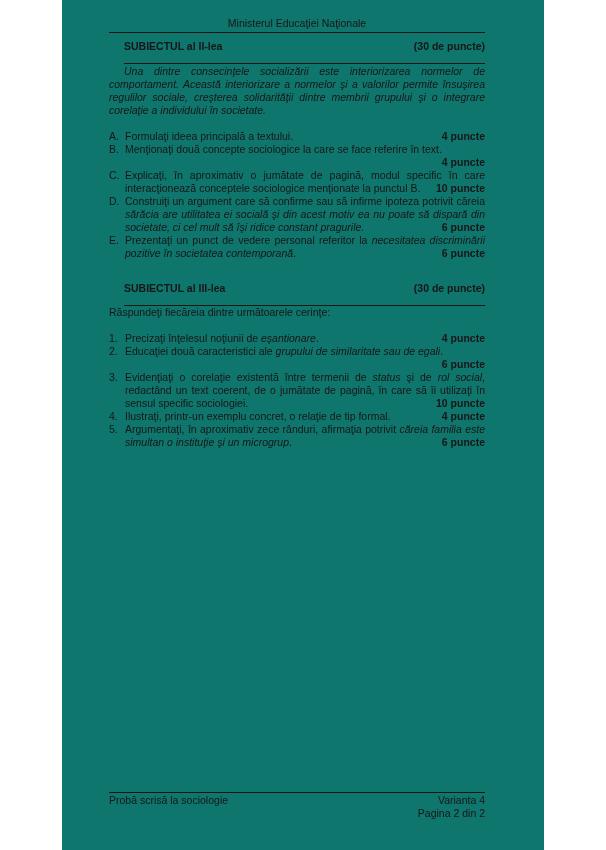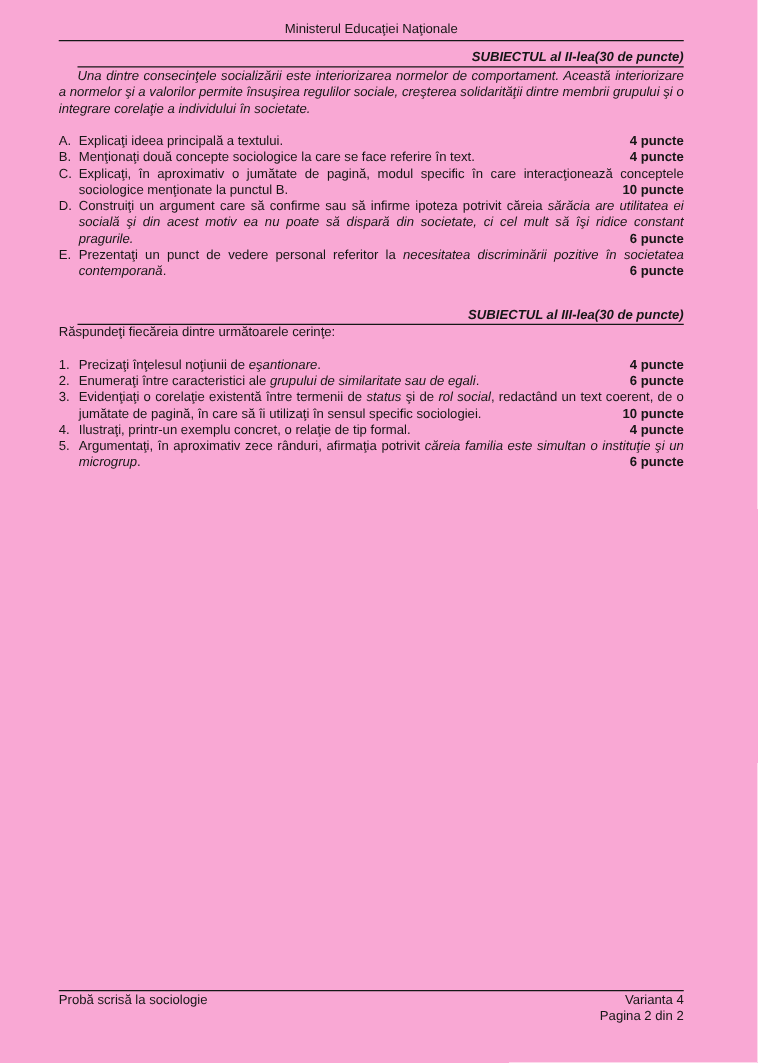--- a/index.html
+++ b/index.html
@@ -1,29 +1,29 @@
 <!DOCTYPE html>
 <html><head>
 <meta charset="utf-8">
 <style>
   html,body { margin:0; padding:0; background:#ffffff; }
   .page {
-    width:606px; height:850px; box-sizing:border-box;
-    margin:0 auto; background:#f9a8d4; color:#161616;
+    width:482px; height:850px; box-sizing:border-box;
+    margin:0 auto; background:#0f766e; color:#161616;
     font-family:"Liberation Sans","DejaVu Sans",sans-serif;
     font-size:10.5px; line-height:13px;
     padding:18px 59px 30px 47px;
     display:flex; flex-direction:column; overflow:hidden;
   }
   .doc-header { text-align:center; line-height:11px; }
   .header-rule { border:0; border-top:1px solid #161616; margin:3px 0 0 0; }
   .section-heading {
-    display:flex; justify-content:flex-end;
+    display:flex; justify-content:space-between;
     margin:7px 0 0 15px; border-bottom:1.5px solid #161616;
-    font-weight:bold; padding-bottom:0px;font-style:italic;
+    font-weight:bold; padding-bottom:10px;
   }
   .intro {
     text-align:justify; font-style:italic;
     text-indent:15px; margin:1px 0 13px 0;
   }
   .plain-line { margin:0 0 13px 0; }
   .tasks { margin:0; }
   .tasks.gap-after { margin-bottom:15px; }
   .item { display:flex; }
   .item-label { flex:0 0 16px; }
@@ -47,21 +47,21 @@
   <div class="section-heading">
     <span>SUBIECTUL al II-lea</span>
     <span>(30 de puncte)</span>
   </div>
 
   <div class="intro">Una dintre consecinţele socializării este interiorizarea normelor de comportament. Această interiorizare a normelor şi a valorilor permite însuşirea regulilor sociale, creşterea solidarităţii dintre membrii grupului şi o integrare corelaţie a individului în societate.</div>
 
   <div class="tasks gap-after">
     <div class="item">
       <span class="item-label">A.</span>
-      <span class="item-body"><span>Explicaţi ideea principală a textului.</span><span class="pts">4 puncte</span></span>
+      <span class="item-body"><span>Formulaţi ideea principală a textului.</span><span class="pts">4 puncte</span></span>
     </div>
     <div class="item">
       <span class="item-label">B.</span>
       <span class="item-body"><span>Menţionaţi două concepte sociologice la care se face referire în text.</span><span class="pts">4 puncte</span></span>
     </div>
     <div class="item">
       <span class="item-label">C.</span>
       <span class="item-body"><span>Explicaţi, în aproximativ o jumătate de pagină, modul specific în care interacţionează conceptele sociologice menţionate la punctul B.</span><span class="pts">10 puncte</span></span>
     </div>
     <div class="item">
@@ -81,21 +81,21 @@
 
   <div class="plain-line">Răspundeţi fiecăreia dintre următoarele cerinţe:</div>
 
   <div class="tasks">
     <div class="item">
       <span class="item-label">1.</span>
       <span class="item-body"><span>Precizaţi înţelesul noţiunii de </span><span class="it">eşantionare</span><span>.</span><span class="pts">4 puncte</span></span>
     </div>
     <div class="item">
       <span class="item-label">2.</span>
-      <span class="item-body"><span>Enumeraţi între caracteristici ale </span><span class="it">grupului de similaritate sau de egali</span><span>.</span><span class="pts">6 puncte</span></span>
+      <span class="item-body"><span>Educaţiei două caracteristici ale </span><span class="it">grupului de similaritate sau de egali</span><span>.</span><span class="pts">6 puncte</span></span>
     </div>
     <div class="item">
       <span class="item-label">3.</span>
       <span class="item-body"><span>Evidenţiaţi o corelaţie existentă între termenii de </span><span class="it">status</span><span> şi de </span><span class="it">rol social</span><span>, redactând un text coerent, de o jumătate de pagină, în care să îi utilizaţi în sensul specific sociologiei.</span><span class="pts">10 puncte</span></span>
     </div>
     <div class="item">
       <span class="item-label">4.</span>
       <span class="item-body"><span>Ilustraţi, printr-un exemplu concret, o relaţie de tip formal.</span><span class="pts">4 puncte</span></span>
     </div>
     <div class="item">

